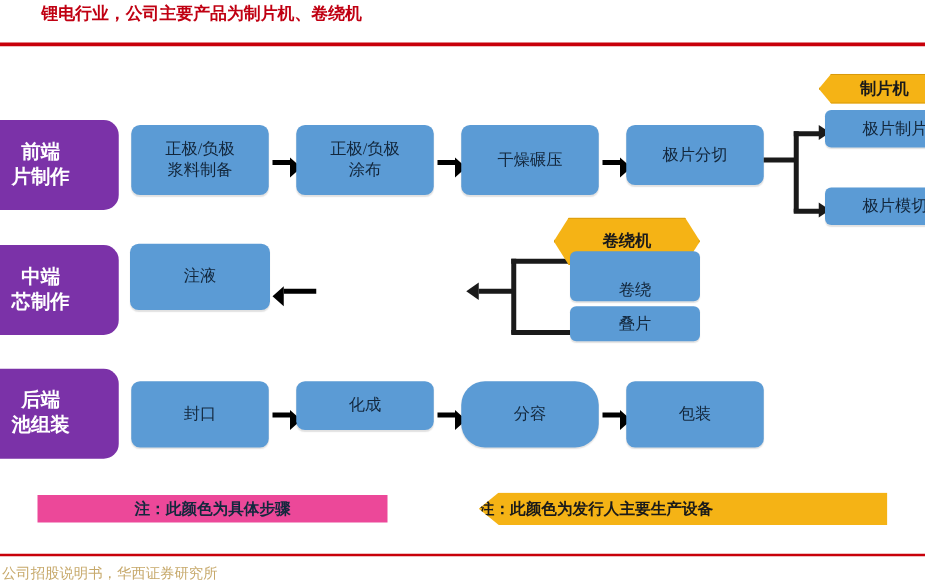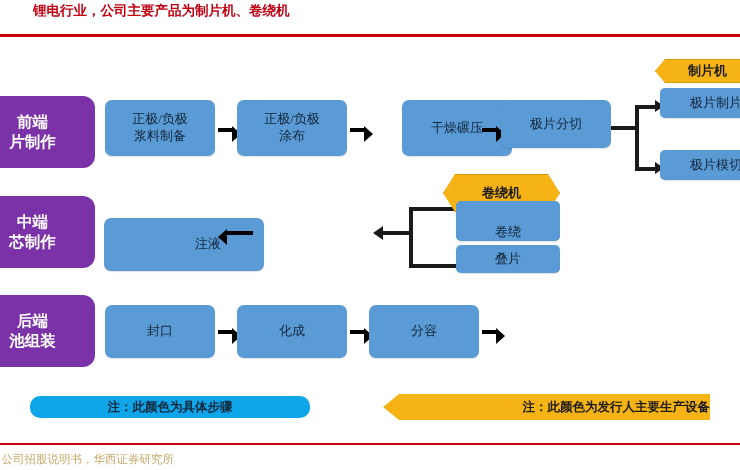--- a/index.html
+++ b/index.html
@@ -163,41 +163,41 @@
     position: absolute;
     width: 0; height: 0;
     border-right: 10px solid #1a1a1a;
     border-top: 7px solid transparent;
     border-bottom: 7px solid transparent;
   }
 
   
   .legend-blue {
     position: absolute;
-    background: #0ea5e9;
-    border-radius: 10px;
+    background: #ec4899;
+    border-radius: 0;
     color: #13283d;
     font-family: "Liberation Serif", "DejaVu Serif", serif;
     font-size: 12.5px;
     font-weight: bold;
     display: flex;
     align-items: center;
     justify-content: center;
     white-space: nowrap;
   }
   .legend-yellow {
     position: absolute;
     background: #F5B315;
     color: #1a1a1a;
     font-family: "Liberation Serif", "DejaVu Serif", serif;
     font-size: 12.5px;
     font-weight: bold;
     display: flex;
     align-items: center;
-    justify-content: flex-end;
+    justify-content: flex-start;
     white-space: nowrap;
     clip-path: polygon(0% 50%, 16px 0%, 100% 0%, 100% 100%, 16px 100%);
   }
 </style>
 </head>
 <body>
 
 <div id="page">
 
   <div class="hdr-title">锂电行业，公司主要产品为制片机、卷绕机</div>
@@ -223,21 +223,21 @@
     <span>浆料制备</span>
   </div>
   <div class="arrow-r" style="left:218px; top:128px; width:14px;"></div>
 
   <div class="pbox" style="left:237px; top:100px; width:110px; height:56px;">
     <span>正极/负极</span>
     <span>涂布</span>
   </div>
   <div class="arrow-r" style="left:350px; top:128px; width:14px;"></div>
 
-  <div class="pbox" style="left:369px; top:100px; width:110px; height:56px;margin-left:33px;">
+  <div class="pbox" style="left:369px; top:100px; width:110px; height:56px;">
     <span>干燥碾压</span>
   </div>
   <div class="arrow-r" style="left:482px; top:128px; width:14px;"></div>
 
   <div class="pbox" style="left:501px; top:100px; width:110px; height:48px;">
     <span>极片分切</span>
   </div>
 
   <div class="conn" style="left:611px; top:126px; width:27px; height:3.5px;"></div>
   <div class="conn" style="left:635px; top:105px; width:3.5px; height:65px;"></div>
@@ -250,21 +250,21 @@
     <span>制片机</span>
   </div>
 
   <div class="pbox flat" style="left:660px; top:88px; width:112px; height:30px;">
     <span>极片制片</span>
   </div>
   <div class="pbox flat" style="left:660px; top:150px; width:112px; height:30px;">
     <span>极片模切</span>
   </div>
 
-  <div class="pbox" style="left:104px; top:218px; width:112px; height:53px;padding-left:48px;">
+  <div class="pbox" style="left:104px; top:195px; width:112px; height:53px;">
     <span>注液</span>
   </div>
   <div class="arrow-l" style="left:227px; top:231px; width:26px;"></div>
 
 
   <div class="conn" style="left:383px; top:231px; width:28px; height:3.5px;"></div>
   <div class="arrowhead-l" style="left:373px; top:226px;"></div>
   <div class="conn" style="left:409px; top:207px; width:3.5px; height:60px;"></div>
   <div class="conn" style="left:409px; top:207px; width:50px; height:3.5px;"></div>
   <div class="conn" style="left:409px; top:264px; width:50px; height:3.5px;"></div>
@@ -278,30 +278,33 @@
   </div>
   <div class="pbox" style="left:105px; top:305px; width:110px; height:53px;">
     <span>封口</span>
   </div>
 
   <div class="pbox flat" style="left:456px; top:245px; width:104px; height:28px;">
     <span>叠片</span>
   </div>
   <div class="arrow-r" style="left:218px; top:330px; width:14px;"></div>
 
-  <div class="pbox" style="left:237px; top:305px; width:110px; height:53px;">
+  <div class="pbox" style="left:237px; top:305px; width:110px; height:39px;">
     <span>化成</span>
   </div>
   <div class="arrow-r" style="left:350px; top:330px; width:14px;"></div>
 
-  <div class="pbox" style="left:369px; top:305px; width:110px; height:53px;">
+  <div class="pbox" style="left:369px; top:305px; width:110px; height:53px;border-radius:19px;">
     <span>分容</span>
   </div>
   <div class="arrow-r" style="left:482px; top:330px; width:14px;"></div>
 
+  <div class="pbox" style="left:501px; top:305px; width:110px; height:53px;">
+    <span>包装</span>
+  </div>
 
   <div class="legend-blue" style="left:30px; top:396px; width:280px; height:22px;">
     <span>注：此颜色为具体步骤</span>
   </div>
   <div class="legend-yellow" style="left:383px; top:394px; width:327px; height:26px;">
     <span>注：此颜色为发行人主要生产设备</span>
   </div>
 
   <div class="ftr-rule"></div>
   <div class="ftr-src">：公司招股说明书，华西证券研究所</div>

